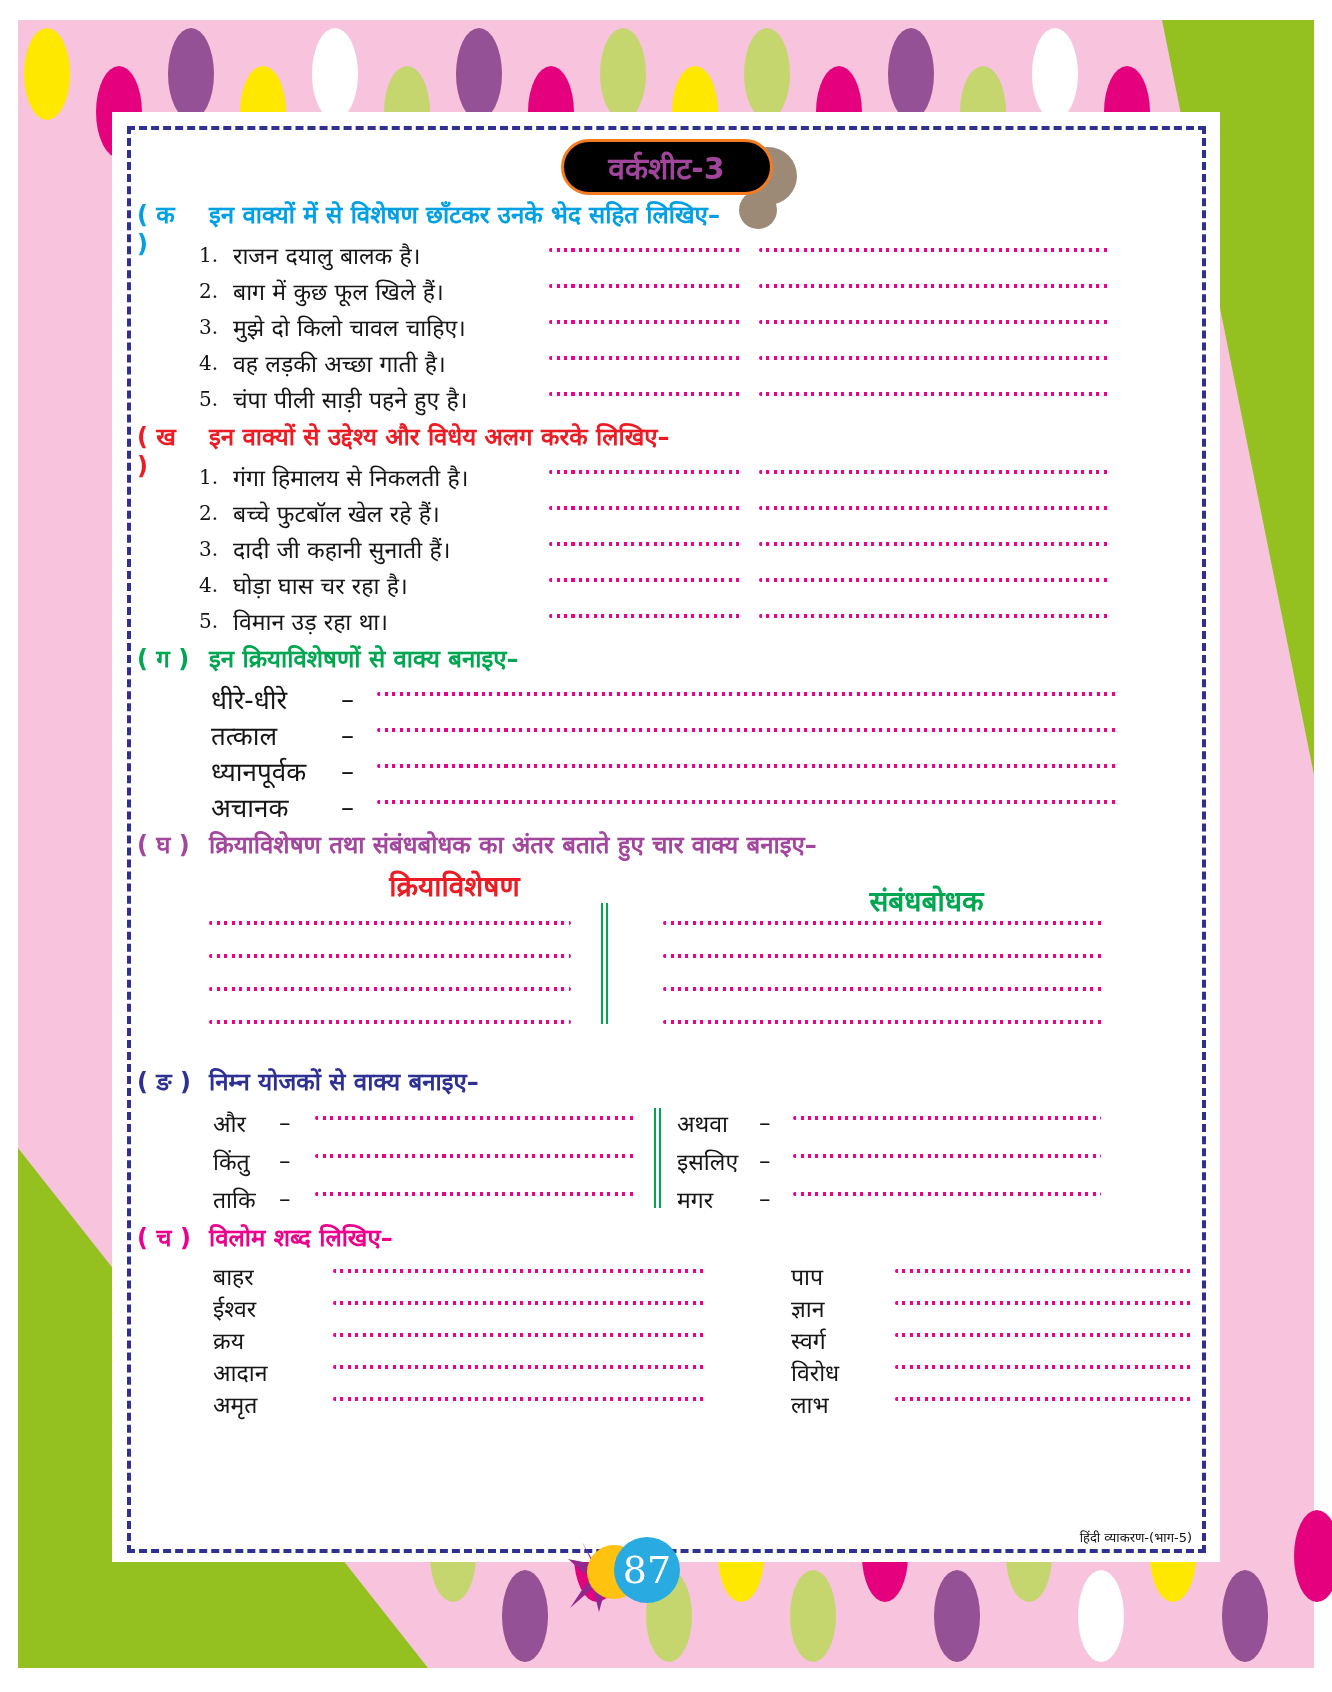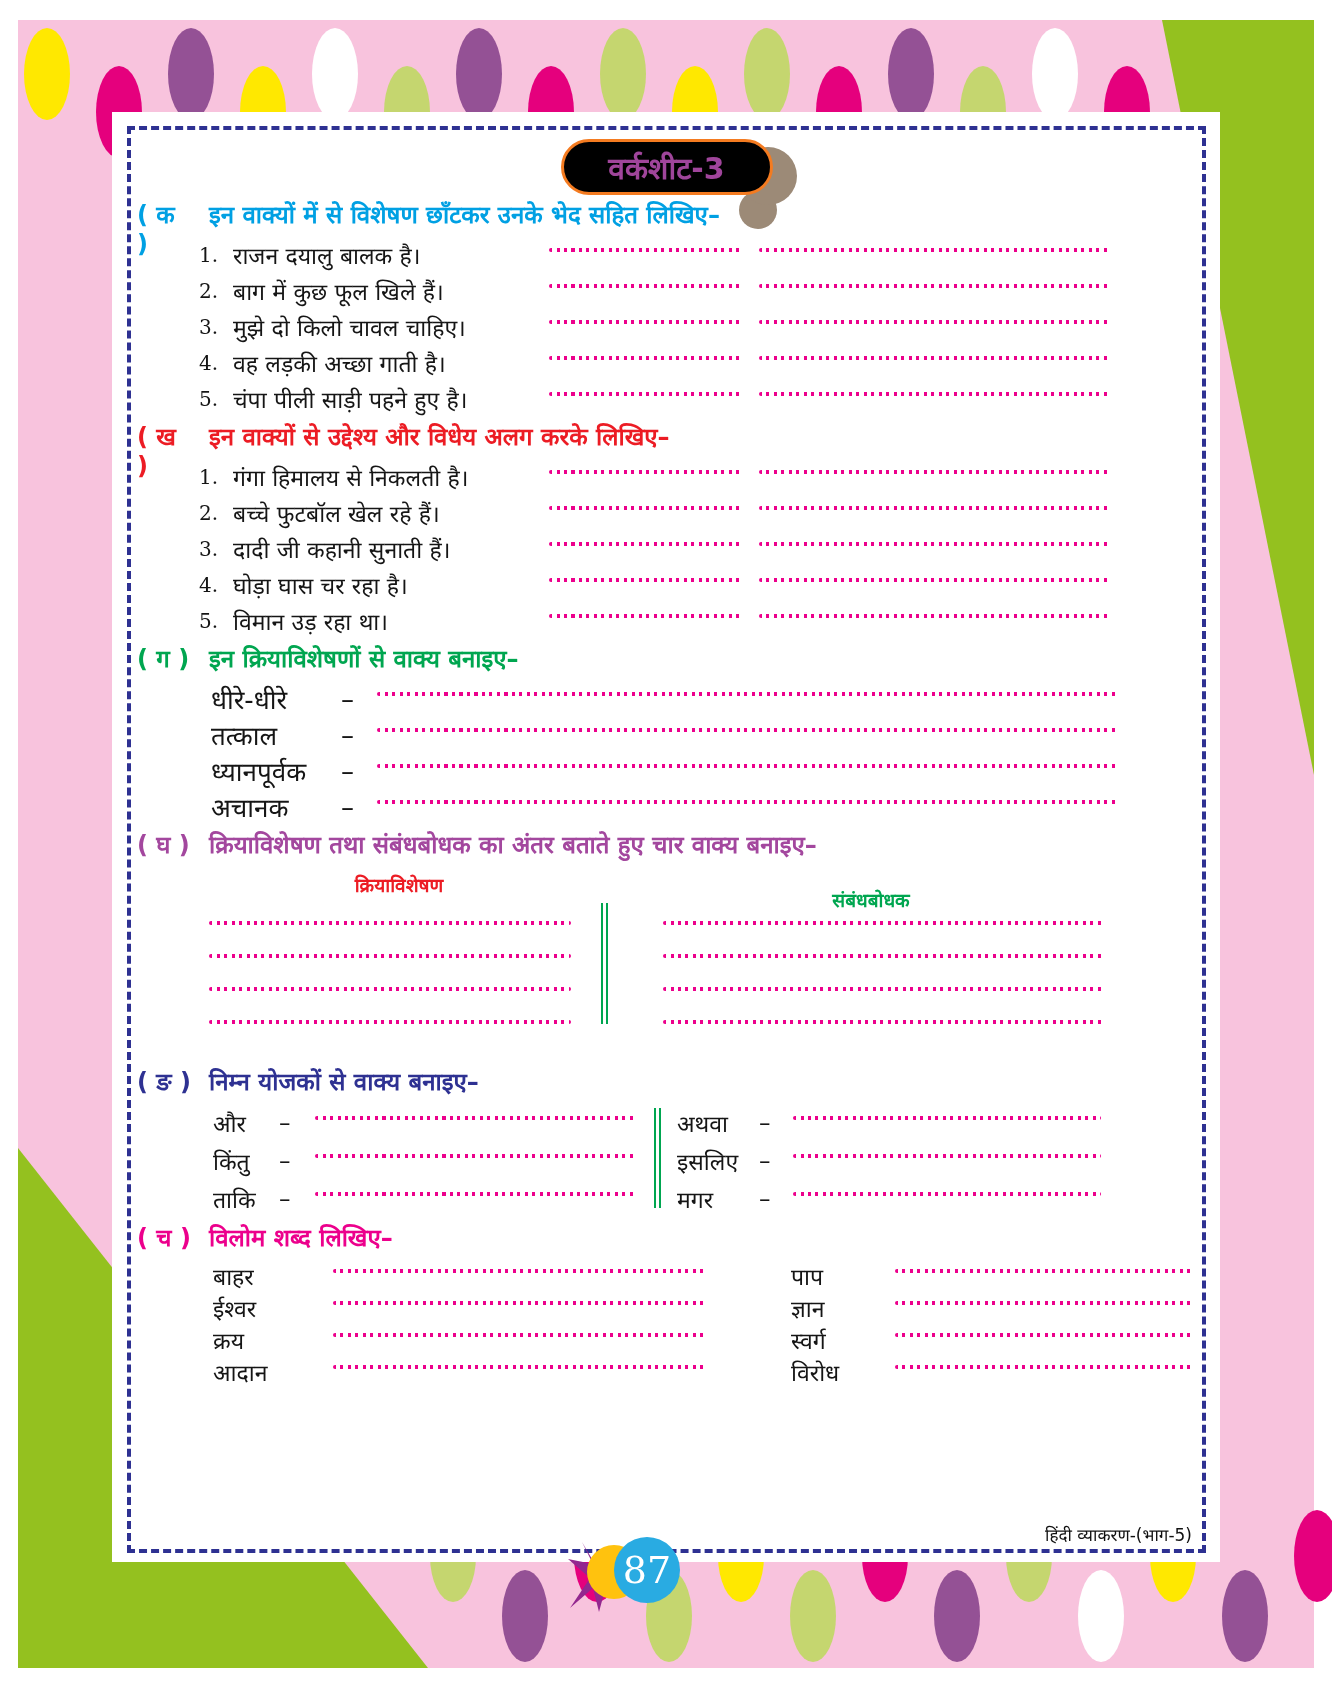--- a/index.html
+++ b/index.html
@@ -48,21 +48,21 @@
         transform:translateY(-5px); }
   .dl-s { width:192px; }
   .dl-l { width:350px; margin-left:18px; }
 
   .garow { display:flex; align-items:center; height:36px; padding-left:80px; font-size:26px; }
   .gaword { flex:0 0 130px; }
   .gadash { flex:0 0 36px; }
   .ga-line { width:740px; }
 
   .gha-headers { display:flex; padding-left:78px; height:36px; align-items:center;
-                 font-size:19px; font-weight:bold; }
+                 font-size:28px; font-weight:bold;justify-content:center; }
   .gha-h-left { width:380px; text-align:center; color:#ec1c24; }
   .gha-h-right { width:440px; margin-left:62px; text-align:center; color:#00a650;margin-top:29px; }
   .gha-body { display:flex; padding-left:78px; }
   .gha-col { display:flex; flex-direction:column; }
   .gha-col .dl { margin-top:29px; transform:none; }
   .gha-col .dl:first-child { margin-top:18px; }
   .gha-left { width:380px; }
   .gha-left .dl { width:362px; }
   .gha-right { width:440px; margin-left:55px; }
   .gha-right .dl { width:440px; }
@@ -79,21 +79,21 @@
   .nga-word-r { flex:0 0 82px; margin-left:40px; }
   .nga-dash-r { flex:0 0 34px; }
   .nga-line-r { width:308px; }
 
   .charow { display:flex; align-items:center; height:32px; padding-left:82px; font-size:23px; }
   .cha-word-l { flex:0 0 120px; }
   .cha-line-l { width:372px; }
   .cha-word-r { flex:0 0 104px; margin-left:86px; }
   .cha-line-r { width:300px; }
 
-  .footer { position:absolute; right:10px; bottom:3px; font-size:17px; color:#111; }
+  .footer { position:absolute; right:10px; bottom:3px; font-size:13px; color:#111; }
 
   .badge { position:absolute; left:548px; top:1532px; z-index:8; }
 </style>
 </head>
 <body>
 
 <div class="pink-bg"></div>
 
 <div class="dots-band dots-top">
     <span class="dot" style="background: rgb(255, 232, 0); left: 6px; top: 8px;"></span>
@@ -327,20 +327,26 @@
         <span class="dl cha-line-l"></span>
         <span class="cha-word-r">स्वर्ग</span>
         <span class="dl cha-line-r"></span>
       </div>
       <div class="charow">
         <span class="cha-word-l">आदान</span>
         <span class="dl cha-line-l"></span>
         <span class="cha-word-r">विरोध</span>
         <span class="dl cha-line-r"></span>
       </div>
+      <div class="charow">
+        <span class="cha-word-l">अमृत</span>
+        <span class="dl cha-line-l"></span>
+        <span class="cha-word-r">लाभ</span>
+        <span class="dl cha-line-r"></span>
+      </div>
     </div>
 
     <div class="footer">हिंदी व्याकरण-(भाग-5)</div>
   </div>
 </div>
 
 <svg class="badge" width="150" height="90">
   <polygon points="34,10 45,32 20,27 42,46 22,76 45,56 51,80 58,54 67,60 53,34 63,14 44,27" fill="#93278f"></polygon>
   <circle cx="66" cy="40" r="27" fill="#ffc20e"></circle>
   <circle cx="99" cy="38" r="33" fill="#29abe2"></circle>

